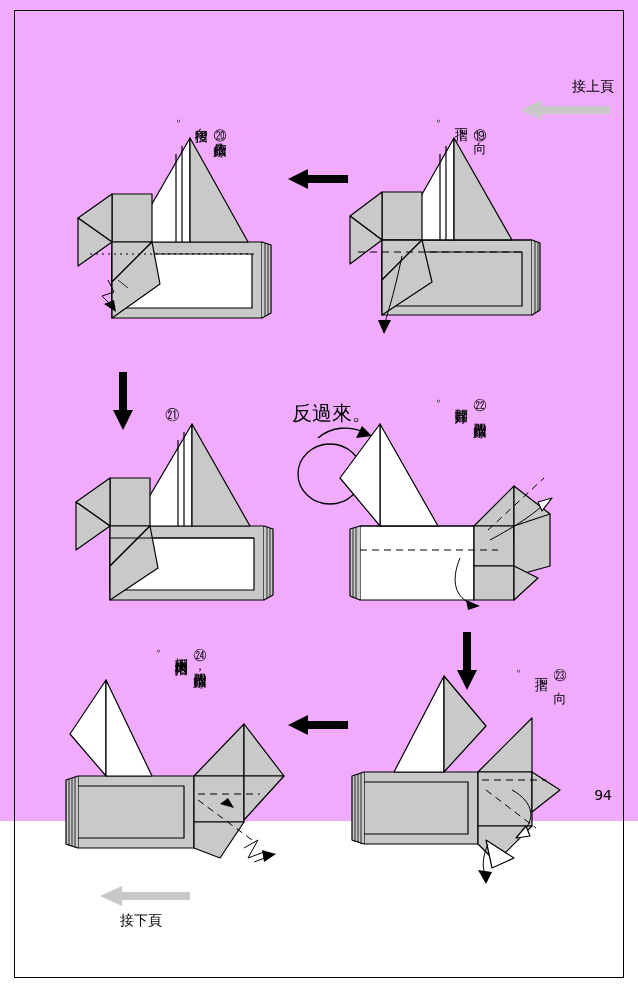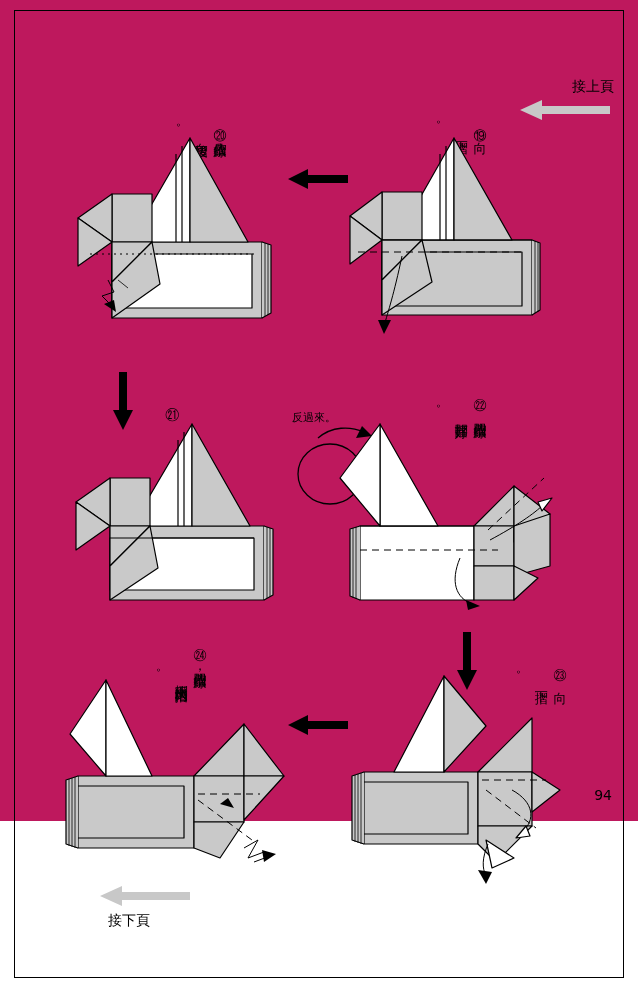--- a/index.html
+++ b/index.html
@@ -12,22 +12,21 @@
     height: 1000px;
     font-family: "DejaVu Sans", sans-serif;
     color: #000;
     position: relative;
     overflow: hidden;
   }
   #page {
     position: relative;
     width: 638px;
     height: 821px;
-    background: #be185d;
-    text-align: right;
+    background: #f0abfc;
   }
   .page-border {
     position: absolute;
     left: 14px;
     top: 10px;
     width: 610px;
     height: 968px;
     border: 1.5px solid #000;
     box-sizing: border-box;
     pointer-events: none;
@@ -158,21 +157,21 @@
       <polygon points="58,60 24,84 58,108" fill="#c9c9c9"></polygon>
       <polygon points="24,84 58,108 24,132" fill="#c9c9c9"></polygon>
       <polygon points="58,108 98,108 58,148" fill="#c9c9c9"></polygon>
       <polygon points="58,148 98,108 106,150 58,182" fill="#c9c9c9"></polygon>
       <path d="M126,22 L126,108"></path>
       <path d="M132,14 L132,108"></path>
       <path d="M58,120 L202,120" stroke-width="1"></path>
     </g>
   </svg>
 
-  <div class="htext" style="left:292px; top:400px; font-size:11px;margin-top:10px;">反過來。</div>
+  <div class="htext" style="left:292px; top:400px; font-size:20px;">反過來。</div>
   <svg class="dg" style="left:288px; top:416px;" width="100" height="92" viewBox="0 0 100 92">
     <g stroke="#000" stroke-width="1.3" fill="none">
       <ellipse cx="42" cy="58" rx="32" ry="30"></ellipse>
       <path d="M30,22 C44,10 62,10 76,16"></path>
       <polygon points="84,20 68,22 74,10" fill="#000" stroke="none"></polygon>
     </g>
   </svg>
 
   <div class="vtext" style="left:432px; top:398px;">㉒依凹凸摺線
 打開摺好
@@ -276,17 +275,17 @@
 
       <path d="M196,176 L210,168 L200,186 L216,180" stroke-width="1"></path>
       <path d="M206,190 L222,184" stroke-width="1"></path>
       <polygon points="228,182 214,178 216,190" fill="#000" stroke="none"></polygon>
     </g>
   </svg>
 
   <svg class="dg" style="left:100px; top:884px;" width="90" height="24" viewBox="0 0 90 24">
     <polygon points="0,12 22,2 22,8 90,8 90,16 22,16 22,22" fill="#c8c8c8"></polygon>
   </svg>
-  <div class="htext" style="left:108px; top:912px; font-size:14px;">接下頁</div>
+  <div class="htext" style="left:120px; top:912px; font-size:14px;">接下頁</div>
 
   <div class="pagenum">94</div>
 
 </div>
 
 </body></html>

